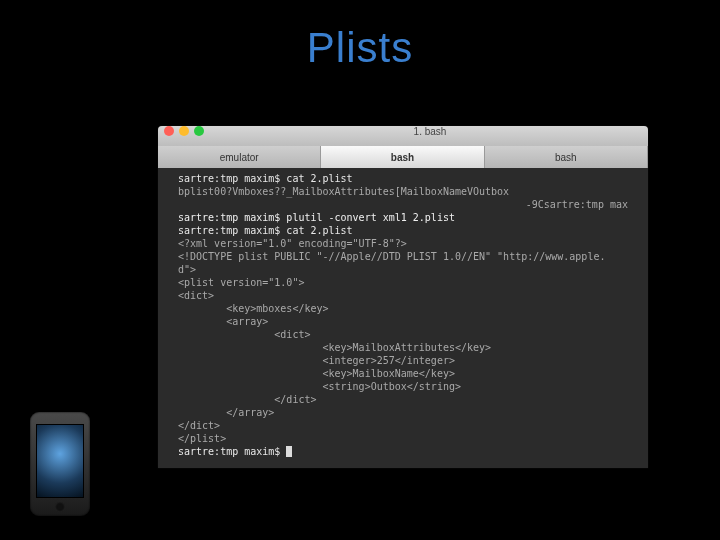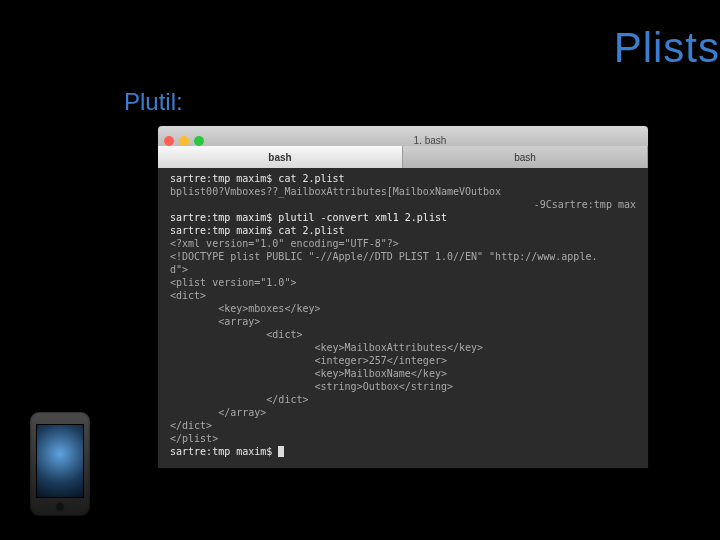--- a/index.html
+++ b/index.html
@@ -1,56 +1,56 @@
 <!DOCTYPE html>
 <html><head>
 <meta charset="utf-8">
 <style>
   html,body{margin:0;padding:0;width:720px;height:540px;background:#000;font-family:"Helvetica Neue",Arial,sans-serif;overflow:hidden}
   .slide{position:relative;width:720px;height:540px}
-  .title{position:absolute;left:0;right:0;top:24px;text-align:right;color:#3a7fcf;font-size:42px;font-weight:300;letter-spacing:1px}
+  .title{position:absolute;left:0;right:0;top:24px;text-align:center;color:#3a7fcf;font-size:42px;font-weight:300;letter-spacing:1px}
   .subtitle{position:absolute;left:124px;top:88px;color:#3a7fcf;font-size:24px;font-weight:300}
   .termwin{position:absolute;left:158px;top:126px;width:490px;height:342px;background:#2b2b2b;border-radius:4px 4px 0 0;overflow:hidden;box-shadow:0 0 2px #111}
-  .tbar{height:20px;background:linear-gradient(#d7d7d7,#bdbdbd);display:flex;align-items:flex-end;padding:0 6px;font-size:10px;color:#555;gap:8px}
+  .tbar{height:20px;background:linear-gradient(#d7d7d7,#bdbdbd);display:flex;align-items:flex-start;padding:0 6px;font-size:10px;color:#555;gap:8px}
   .btns{display:flex;gap:5px;margin-right:6px}
   .wb{width:10px;height:10px;border-radius:50%}
   .r{background:#ff5f57}
   .y{background:#febc2e}
   .g{background:#28c840}
   .tbar-title{flex:1;text-align:center;font-size:10px;color:#444}
   .tabrow{height:22px;background:linear-gradient(#cfcfcf,#b5b5b5);display:flex;font-size:10px;color:#333}
   .tab{flex:1;display:flex;align-items:center;justify-content:center;border-right:1px solid #9a9a9a}
   .tab.active{background:linear-gradient(#fafafa,#d8d8d8);font-weight:bold}
-  .termbody{padding:4px 12px;font-family:Menlo,Consolas,monospace;font-size:10px;line-height:13px;color:#a9a9a9;white-space:pre}
+  .termbody{padding:4px 20px;font-family:Menlo,Consolas,monospace;font-size:10px;line-height:13px;color:#a9a9a9;white-space:pre}
   .bold{color:#f0f0f0;font-weight:normal}
   .bright{color:#e8e8e8}
   .cursor{display:inline-block;width:6px;height:11px;background:#dcdcdc;vertical-align:text-bottom}
   .phone{position:absolute;left:30px;bottom:24px;width:60px;height:104px}
   .pbody{width:60px;height:104px;background:linear-gradient(#4a4a4a,#1a1a1a);border-radius:9px;box-shadow:inset 0 0 2px #000,0 1px 2px #000;position:relative}
   .pscreen{position:absolute;left:6px;top:12px;right:6px;bottom:18px;background:radial-gradient(circle at 50% 40%,#5ea3e0 0%,#1b3a5a 60%,#05121f 100%);border:1px solid #000}
   .phome{position:absolute;left:50%;bottom:4px;width:10px;height:10px;margin-left:-5px;border-radius:50%;background:#111;box-shadow:inset 0 0 2px #333}
   .credit{position:absolute;right:18px;bottom:26px;color:#2f6bb0;font-size:10px}
 </style>
 </head>
 <body>
 
 <div class="slide">
   <div class="title">Plists</div>
-  <div class="subtitle">Plutil:</div>
 
   <div class="termwin">
     <div class="tbar">
       <div class="btns">
         <div class="wb r"></div>
         <div class="wb y"></div>
         <div class="wb g"></div>
       </div>
       <div class="tbar-title">1. bash</div>
     </div>
     <div class="tabrow">
+      <div class="tab">emulator</div>
       <div class="tab active">bash</div>
       <div class="tab">bash</div>
     </div>
     <div class="termbody" id="termbody"><div class="bright">sartre:tmp maxim$ cat 2.plist</div><div>bplist00?Vmboxes??_MailboxAttributes[MailboxNameVOutbox</div><div style="text-align: right;">-9Csartre:tmp max</div><div class="bold">sartre:tmp maxim$ plutil -convert xml1 2.plist</div><div class="bright">sartre:tmp maxim$ cat 2.plist</div><div>&lt;?xml version="1.0" encoding="UTF-8"?&gt;</div><div>&lt;!DOCTYPE plist PUBLIC "-//Apple//DTD PLIST 1.0//EN" "http://www.apple.</div><div>d"&gt;</div><div>&lt;plist version="1.0"&gt;</div><div>&lt;dict&gt;</div><div>        &lt;key&gt;mboxes&lt;/key&gt;</div><div>        &lt;array&gt;</div><div>                &lt;dict&gt;</div><div>                        &lt;key&gt;MailboxAttributes&lt;/key&gt;</div><div>                        &lt;integer&gt;257&lt;/integer&gt;</div><div>                        &lt;key&gt;MailboxName&lt;/key&gt;</div><div>                        &lt;string&gt;Outbox&lt;/string&gt;</div><div>                &lt;/dict&gt;</div><div>        &lt;/array&gt;</div><div>&lt;/dict&gt;</div><div>&lt;/plist&gt;</div><div><span class="bright">sartre:tmp maxim$ </span><span class="cursor"></span></div></div>
   </div>
 
   <div class="phone">
     <div class="pbody">
       <div class="pscreen"></div>
       <div class="phome"></div>

